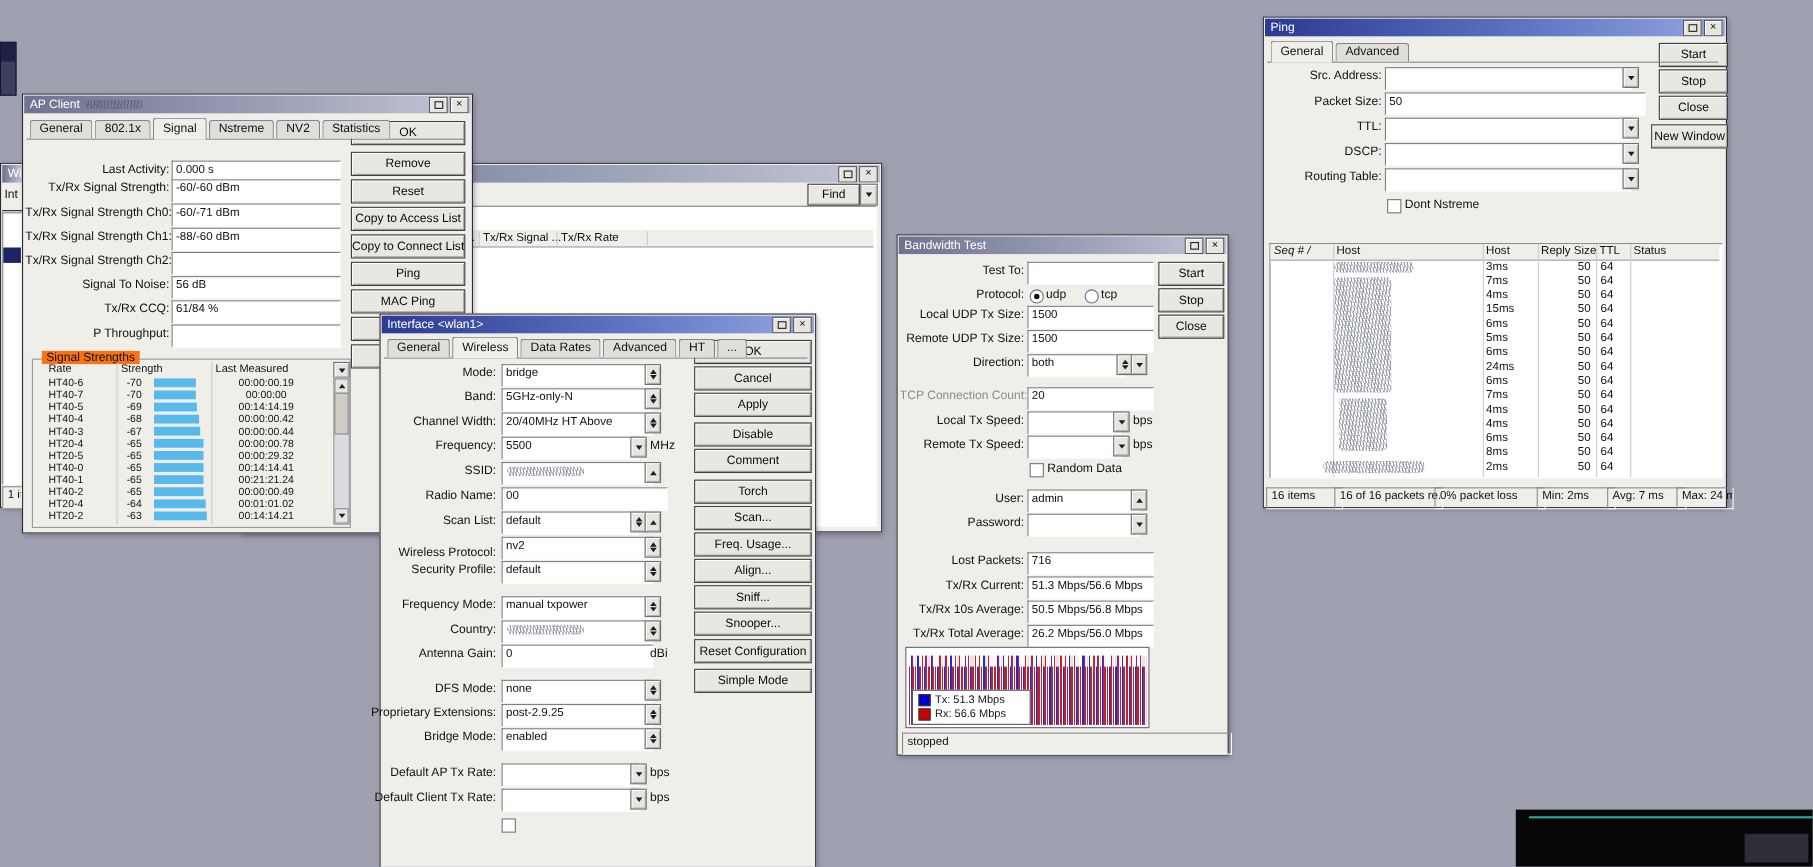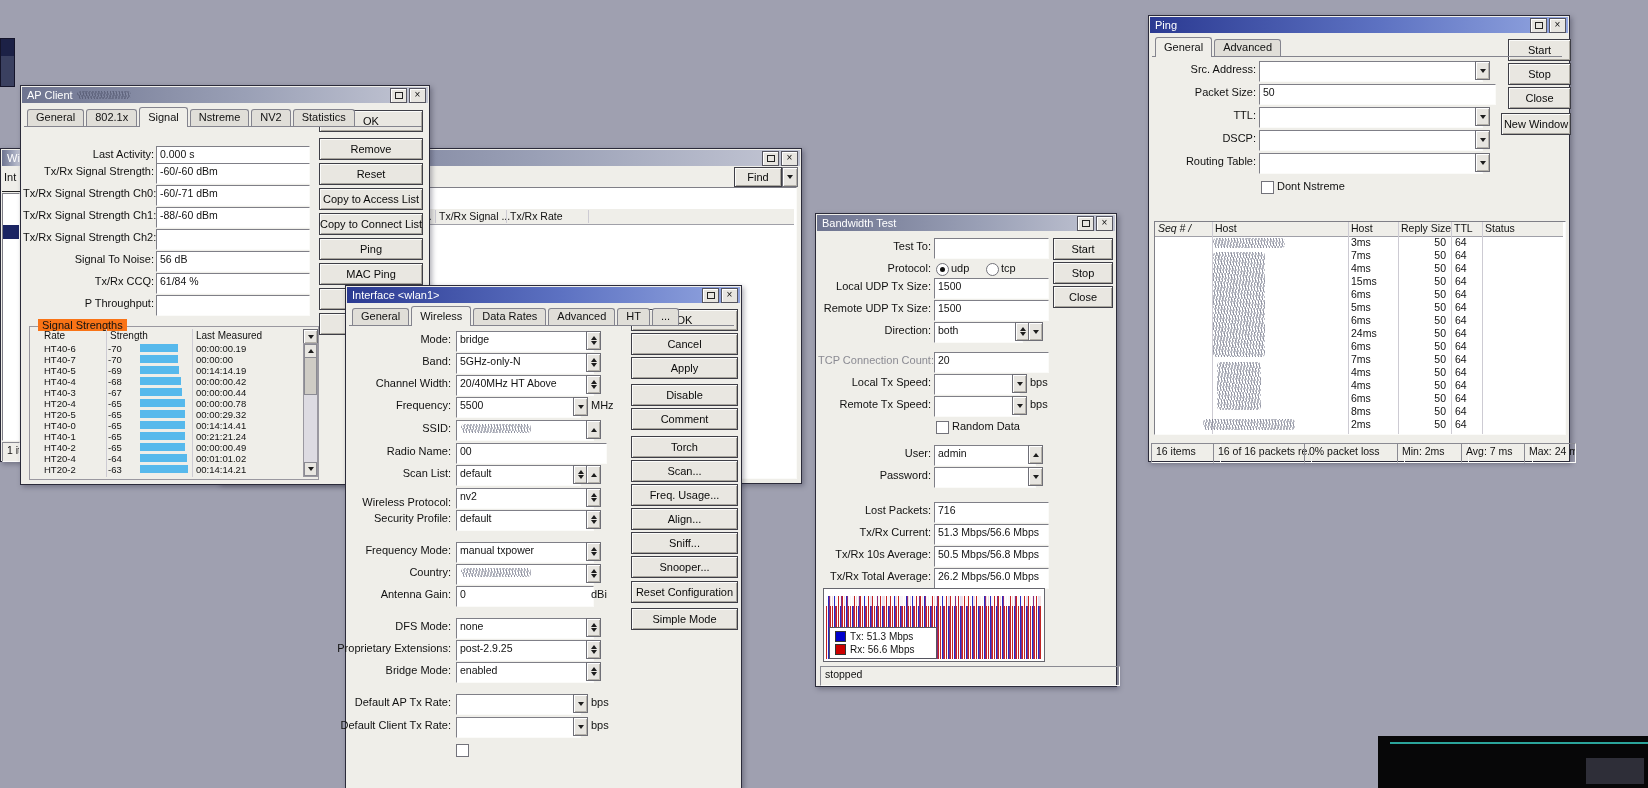--- a/index.html
+++ b/index.html
@@ -39,21 +39,21 @@
   .rad.sel:after{content:"";position:absolute;left:3px;top:3px;width:5px;height:5px;border-radius:50%;background:#111}
   .sunk{position:absolute;height:16px;border:1px solid;border-color:#8a8a92 #fbfbf9 #fbfbf9 #8a8a92;
         padding:1px 4px;font-size:10.5px;line-height:12px;white-space:nowrap;overflow:hidden}
   .white{position:absolute;background:#fff;border:1px solid;border-color:#7f7f87 #fbfbf9 #fbfbf9 #7f7f87}
   .scrib{position:absolute;opacity:.8;border-radius:4px;background:
      repeating-linear-gradient(97deg, rgba(72,76,100,.55) 0 1px, rgba(0,0,0,0) 1px 3px),
      repeating-linear-gradient(63deg, rgba(72,76,100,.45) 0 1px, rgba(0,0,0,0) 1px 2.5px)}
   .vline{position:absolute;width:1px;background:#cdcbd3}
   .sshead{position:absolute;font-size:10px;line-height:12px;white-space:nowrap}
   .ssrate,.ssnum,.sstime{position:absolute;font-size:9.5px;line-height:10px;height:10px;white-space:nowrap}
-  .ssnum,.sstime{text-align:left}
+  .ssnum,.sstime{text-align:center}
   .ssbar{position:absolute;height:8px}
   .sb{position:absolute;background:#dddbe2;border:1px solid #9a98a0}
   .sbbtn{position:absolute;left:0;right:0;height:12px;background:#e8e6e1;border:1px solid #8a8a92;
          display:flex;align-items:center;justify-content:center}
   .sbthumb{position:absolute;left:0;right:0;background:#cfccc5;border:1px solid #8a8a92}
   .hcell,.rcell,.pcell{position:absolute;white-space:nowrap;font-size:10.5px;line-height:13px}
   .thead{position:absolute;background:#efeee9;border-bottom:1px solid #a0a0a8}
   .selrow{position:absolute;background:#b2c6ee}
   .graph{position:absolute;background:#fff;border:1px solid #66666e}
   .bars{position:absolute;left:2px;right:2px;bottom:2px;top:7px;background:

